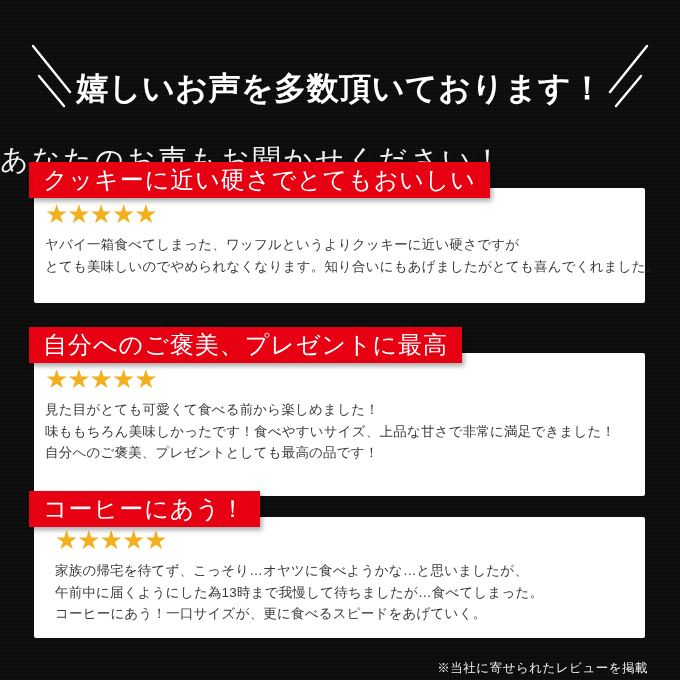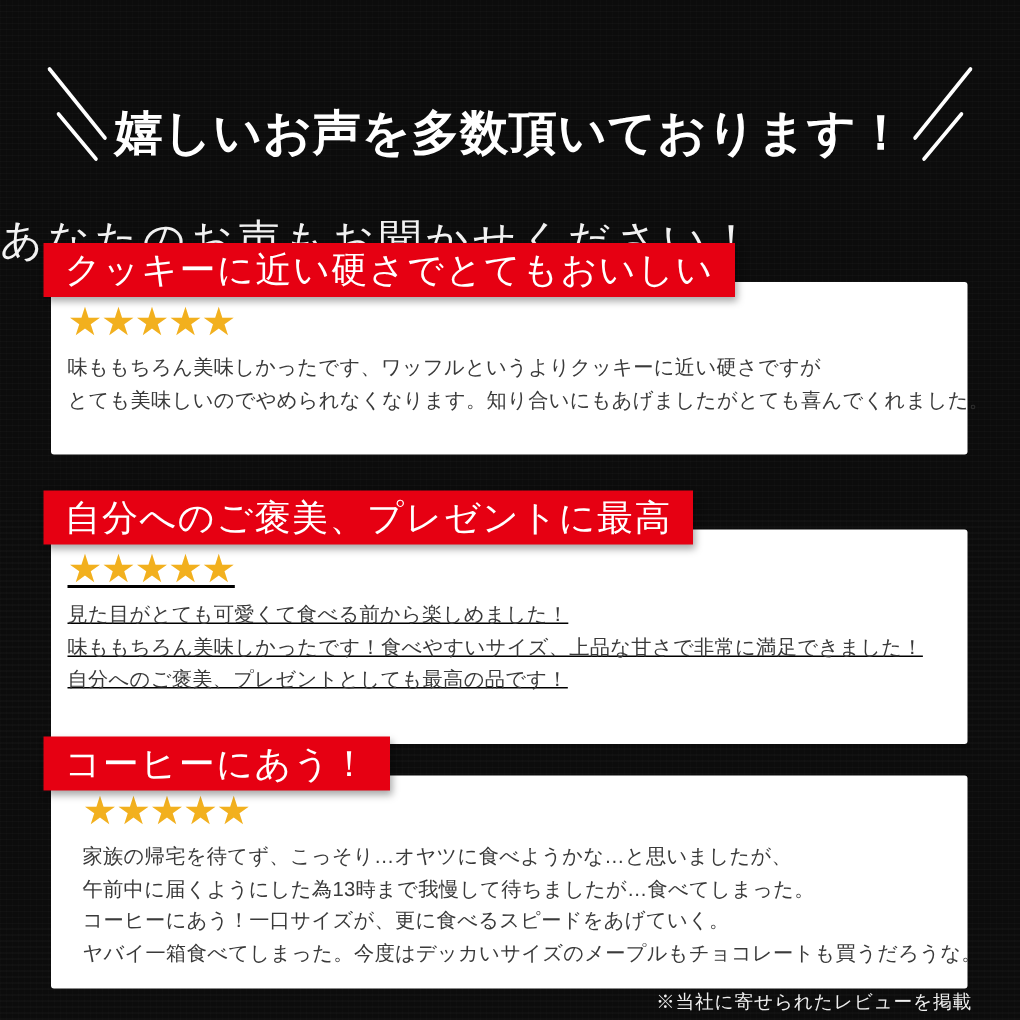--- a/index.html
+++ b/index.html
@@ -46,21 +46,21 @@
   .slash line{stroke:#fff;stroke-width:2.4;stroke-linecap:round;}
   
   .card{
     position:absolute;left:34px;width:611px;
     background:var(--card);
     border-radius:2px;
     box-sizing:border-box;
     padding:13px 12px 22px 11px;
   }
   .card-1{top:188px;padding-bottom:26px;}
-  .card-2{top:353px;padding-bottom:32px;text-decoration:underline;}
+  .card-2{top:353px;padding-bottom:32px;}
   .card-3{top:517px;padding-top:10px;padding-bottom:13px;padding-left:21px;}
   .banner{
     position:absolute;
     left:-5px;top:-26px;
     height:36px;
     background:var(--red);
     color:#fff;
     display:inline-flex;align-items:center;
     padding:0 14px;
     font-size:24px;
@@ -109,21 +109,21 @@
   </svg>
 
   <h1 class="hero-title">嬉しいお声を多数頂いております！</h1>
   <p class="hero-sub">あなたのお声もお聞かせください！</p>
 
   <section class="card card-1">
     <div class="banner">
       <span>クッキーに近い硬さでとてもおいしい</span>
     </div>
     <div class="stars">★★★★★</div>
-    <p class="line">味ももちろん美味しかったです、ワッフルというよりクッキーに近い硬さですが</p>
+    <p class="line">ヤバイ一箱食べてしまった、ワッフルというよりクッキーに近い硬さですが</p>
     <p class="line">とても美味しいのでやめられなくなります。知り合いにもあげましたがとても喜んでくれました。</p>
   </section>
 
   <section class="card card-2">
     <div class="banner">
       <span>自分へのご褒美、プレゼントに最高</span>
     </div>
     <div class="stars">★★★★★</div>
     <p class="line">見た目がとても可愛くて食べる前から楽しめました！</p>
     <p class="line">味ももちろん美味しかったです！食べやすいサイズ、上品な甘さで非常に満足できました！</p>
@@ -131,18 +131,17 @@
   </section>
 
   <section class="card card-3">
     <div class="banner">
       <span>コーヒーにあう！</span>
     </div>
     <div class="stars">★★★★★</div>
     <p class="line">家族の帰宅を待てず、こっそり…オヤツに食べようかな…と思いましたが、</p>
     <p class="line">午前中に届くようにした為13時まで我慢して待ちましたが…食べてしまった。</p>
     <p class="line">コーヒーにあう！一口サイズが、更に食べるスピードをあげていく。</p>
-    <p class="line">ヤバイ一箱食べてしまった。今度はデッカいサイズのメープルもチョコレートも買うだろうな。</p>
   </section>
 
   <p class="footer-note">※当社に寄せられたレビューを掲載</p>
 
 </div>
 
 </body></html>

